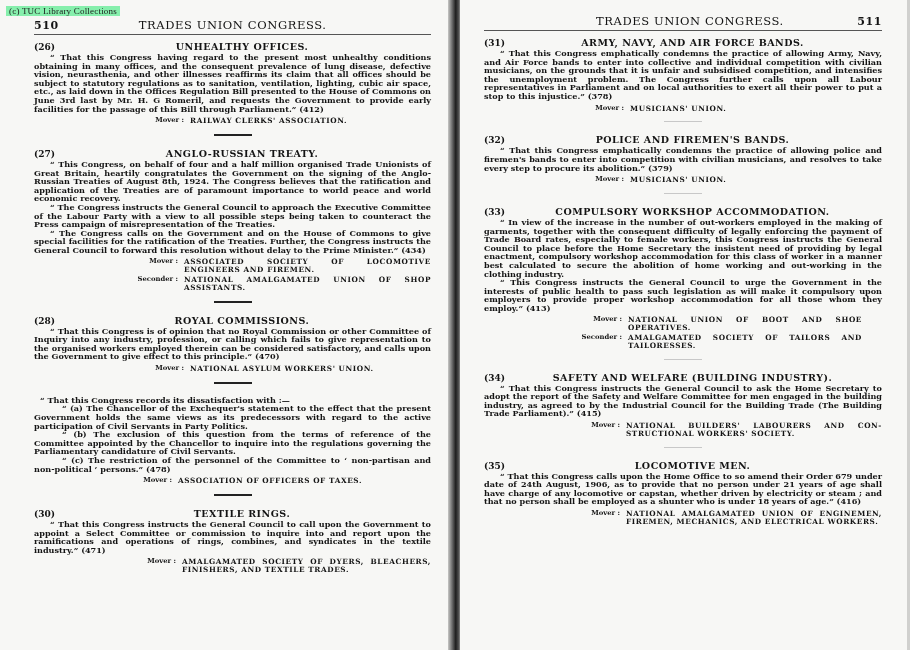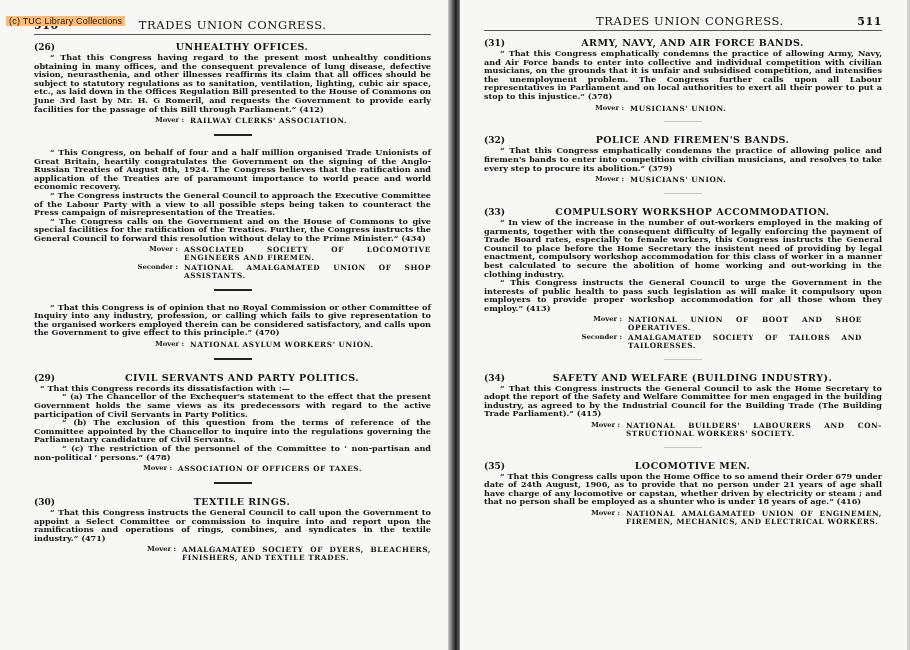--- a/index.html
+++ b/index.html
@@ -3,23 +3,23 @@
 <meta charset="utf-8">
 <style>
   html, body { margin:0; padding:0; }
   body {
     width:910px; height:650px; overflow:hidden; position:relative;
     background:#f4f4f2;
     font-family:"DejaVu Serif","Liberation Serif",serif;
     color:#141414;
   }
   .watermark {
-    position:absolute; left:6px; top:16px; z-index:5;
-    font-family:Liberation Sans, sans-serif;
-    font-size:9px; color:#1a1a1a; background:#fdba74; padding:0 3px; letter-spacing:0.2px;
+    position:absolute; left:6px; top:6px; z-index:5;
+    font-family:Liberation Serif, serif;
+    font-size:9px; color:#1a1a1a; background:#86efac; padding:0 3px; letter-spacing:0.2px;
   }
   .page {
     position:absolute; top:0; height:650px; box-sizing:border-box;
     background:#f7f7f5;
   }
   .page.left { left:0; width:453px; padding:18px 22px 0 34px; }
   .page.right { left:460px; width:450px; padding:14px 28px 0 24px; }
   .gutter {
     position:absolute; left:448px; top:0; width:14px; height:650px;
     background:linear-gradient(to right,#c8c8c6 0%,#6a6a6a 30%,#1e1e1e 55%,#4e4e4e 75%,#d8d8d6 100%);
@@ -71,52 +71,56 @@
     <div class="credits">
       <div class="credit">
         <span class="role" style="width:150px">Mover :</span>
         <span class="org">RAILWAY CLERKS' ASSOCIATION.</span>
       </div>
     </div>
   </div>
   <div class="rule"></div>
 
   <div class="res">
+    <div class="res-head">
+      <span class="res-num">(27)</span>
+      <span class="res-title">ANGLO-RUSSIAN TREATY.</span>
+    </div>
     <p class="para">“ This Congress, on behalf of four and a half million organised Trade Unionists of Great Britain, heartily congratulates the Government on the signing of the Anglo-Russian Treaties of August 8th, 1924. The Congress believes that the ratification and application of the Treaties are of paramount importance to world peace and world economic recovery.</p>
     <p class="para">“ The Congress instructs the General Council to approach the Executive Committee of the Labour Party with a view to all possible steps being taken to counteract the Press campaign of misrepresentation of the Treaties.</p>
     <p class="para">“ The Congress calls on the Government and on the House of Commons to give special facilities for the ratification of the Treaties. Further, the Congress instructs the General Council to forward this resolution without delay to the Prime Minister.”  (434)</p>
     <div class="credits" style="margin-left:72px">
       <div class="credit">
         <span class="role">Mover :</span>
         <span class="org">ASSOCIATED SOCIETY OF LOCOMOTIVE ENGINEERS AND FIREMEN.</span>
       </div>
       <div class="credit">
         <span class="role">Seconder :</span>
         <span class="org">NATIONAL AMALGAMATED UNION OF SHOP ASSISTANTS.</span>
       </div>
     </div>
   </div>
   <div class="rule"></div>
 
   <div class="res">
+    <div class="res-head">
+      <span class="res-num">(28)</span>
+      <span class="res-title">ROYAL COMMISSIONS.</span>
+    </div>
     <p class="para">“ That this Congress is of opinion that no Royal Commission or other Committee of Inquiry into any industry, profession, or calling which fails to give representation to the organised workers employed therein can be considered satisfactory, and calls upon the Government to give effect to this principle.”  (470)</p>
     <div class="credits">
       <div class="credit">
         <span class="role" style="width:150px">Mover :</span>
         <span class="org">NATIONAL ASYLUM WORKERS' UNION.</span>
       </div>
     </div>
   </div>
   <div class="rule"></div>
 
   <div class="res">
-    <div class="res-head">
-      <span class="res-num">(29)</span>
-      <span class="res-title">CIVIL SERVANTS AND PARTY POLITICS.</span>
-    </div>
     <p class="para lead">“ That this Congress records its dissatisfaction with :—</p>
     <p class="para sub">“ (a) The Chancellor of the Exchequer's statement to the effect that the present Government holds the same views as its predecessors with regard to the active participation of Civil Servants in Party Politics.</p>
     <p class="para sub">“ (b) The exclusion of this question from the terms of reference of the Committee appointed by the Chancellor to inquire into the regulations governing the Parliamentary candidature of Civil Servants.</p>
     <p class="para sub">“ (c) The restriction of the personnel of the Committee to ‘ non-partisan and non-political ’ persons.”  (478)</p>
     <div class="credits">
       <div class="credit">
         <span class="role" style="width:138px">Mover :</span>
         <span class="org">ASSOCIATION OF OFFICERS OF TAXES.</span>
       </div>
     </div>

